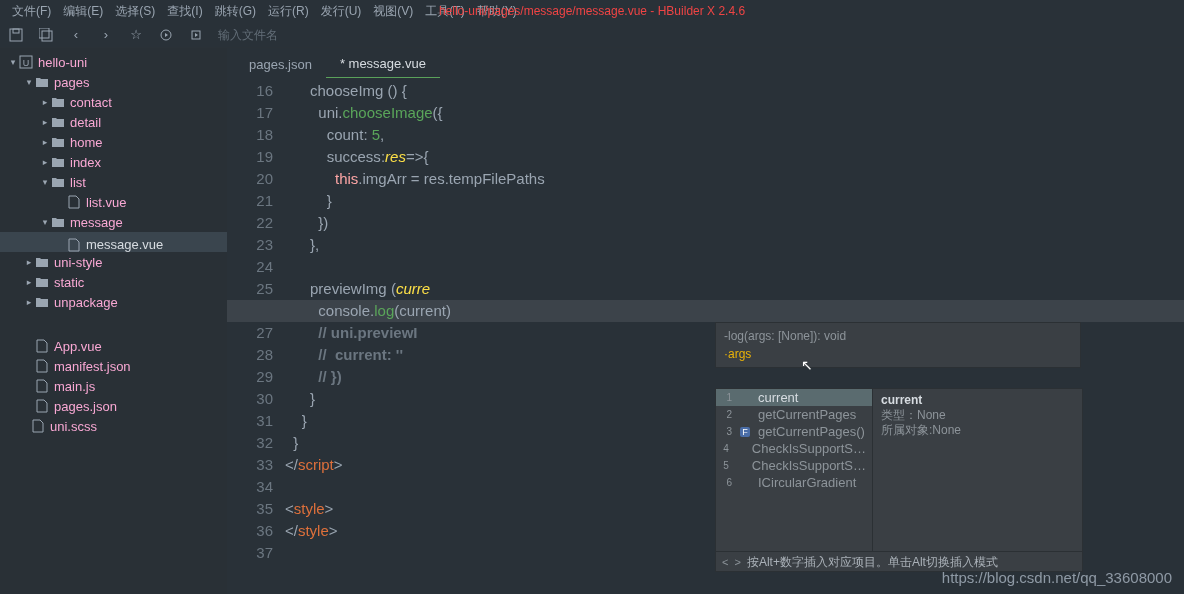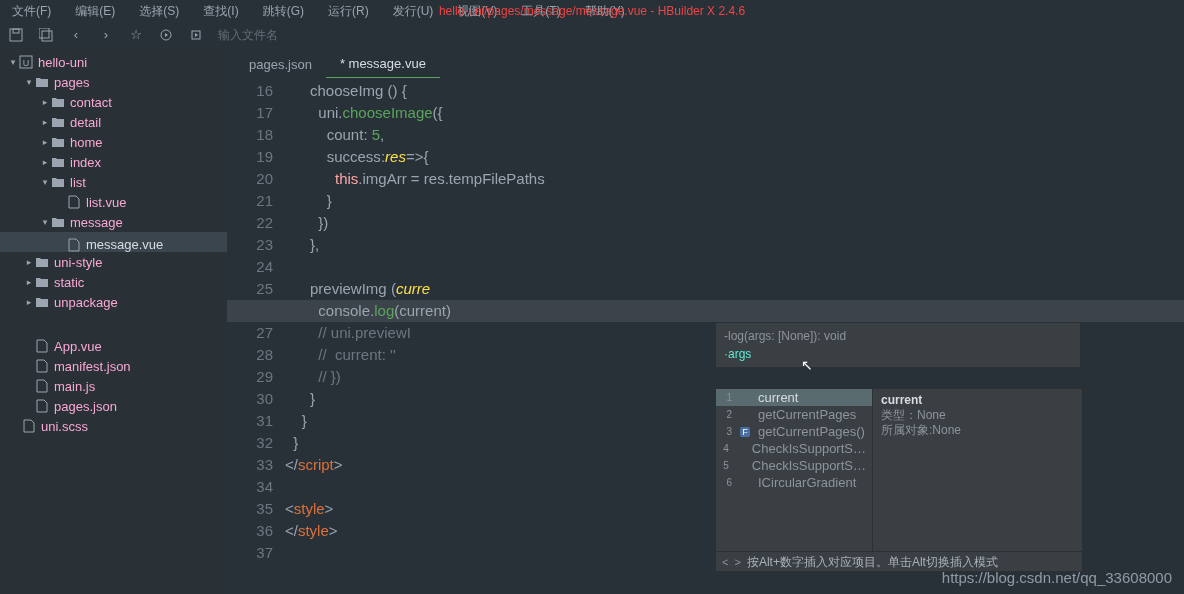--- a/index.html
+++ b/index.html
@@ -1,18 +1,18 @@
 <!DOCTYPE html>
 <html><head>
 <meta charset="utf-8">
 <style>
 * { margin: 0; padding: 0; box-sizing: border-box; font-family: "Microsoft YaHei", sans-serif; }
 body { width: 1184px; height: 594px; background: #293138; color: #9aa5b1; overflow: hidden; position: relative; font-size: 13px; }
 
-.menubar { height: 22px; background: #293138; display: flex; align-items: center; padding: 0 8px; gap: 16px; font-size: 12px; }
+.menubar { height: 22px; background: #293138; display: flex; align-items: center; padding: 0 8px; gap: 4px; font-size: 12px; }
 .menubar span { padding: 0 4px; cursor: default; }
 .menubar-title { position: absolute; left: 50%; transform: translateX(-50%); color: #ef4444; white-space: nowrap; }
 
 .toolbar { height: 26px; background: #293138; display: flex; align-items: center; padding: 0 8px; gap: 14px; border-bottom: 1px solid #2a3137; }
 .toolbar .ic { width: 16px; height: 16px; display: flex; align-items: center; justify-content: center; color: #9aa5b1; cursor: pointer; }
 .toolbar input { background: transparent; border: none; color: #9aa5b1; font-size: 12px; outline: none; width: 120px; }
 .toolbar input::placeholder { color: #626d77; }
 
 .main { display: flex; height: calc(100% - 48px); }
 
@@ -32,26 +32,26 @@
 .code { flex: 1; position: relative; font-family: Consolas, monospace; font-size: 15px; line-height: 22px; }
 .gutter { position: absolute; left: 0; top: 0; width: 58px; text-align: right; color: #6b7680; padding-top: 2px; }
 .gutter div { padding-right: 12px; height: 22px; }
 .lines { position: absolute; left: 58px; top: 2px; right: 0; white-space: pre; color: #9aa5b1; }
 .lines .row { height: 22px; }
 .lines .hl { background: #3c434a; display: block; margin-left: -58px; padding-left: 58px; }
 .fn { color: #9aa5b1; }
 .fcall { color: #5aa55a; }
 .num { color: #5aa55a; }
 .ident { color: #fde047; font-style: italic; }
-.comm { color: #6b7680; }
+.comm { color: #6b7680; font-weight: bold; }
 .tag { color: #de703b; }
 .this { color: #fca5a5; }
 
 .sig-popup { position: absolute; top: 244px; left: 488px; width: 366px; background: #3a3f44; border: 1px solid #2b3034; font-family: Consolas, monospace; font-size: 12px; padding: 4px 8px; color: #8d949a; line-height: 18px; }
-.sig-popup .sig-arg { color: #5eead4; }
+.sig-popup .sig-arg { color: #eab308; }
 
 .ac-popup { position: absolute; top: 310px; left: 488px; width: 368px; background: #3a3f44; border: 1px solid #2b3034; font-family: Consolas, monospace; font-size: 13px; display: flex; }
 .ac-list { width: 156px; }
 .ac-row { display: flex; align-items: center; height: 17px; padding: 0 6px; gap: 8px; }
 .ac-row.sel { background: #5a6b6f; }
 .ac-row .idx { color: #8d949a; font-size: 10px; width: 10px; text-align: right; }
 .ac-row .nm { color: #8d949a; }
 .ac-row.sel .nm { color: #d7dce1; }
 .ac-row .kicon { width: 10px; height: 10px; font-size: 9px; display: inline-flex; align-items:center; justify-content:center; }
 .ac-detail { flex: 1; border-left: 1px solid #2b3034; padding: 4px 8px; font-size: 12px; color: #8d949a; line-height: 15px; }
@@ -263,21 +263,21 @@
       </div>
       <div class="tree-item" style="padding-left: 24px;">
         <span class="caret"></span>
         <span class="ic">
           <svg width="12" height="14" viewBox="0 0 12 14">
             <path d="M1 1h7l3 3v9H1z" fill="none" stroke="#9aa5b1"></path>
           </svg>
         </span>
         <span class="lbl">pages.json</span>
       </div>
-      <div class="tree-item" style="padding-left: 11px;">
+      <div class="tree-item" style="padding-left: 20px;">
         <span class="caret"></span>
         <span class="ic">
           <svg width="12" height="14" viewBox="0 0 12 14">
             <path d="M1 1h7l3 3v9H1z" fill="none" stroke="#9aa5b1"></path>
           </svg>
         </span>
         <span class="lbl">uni.scss</span>
       </div>
     </div>
   <div class="editor-area">

